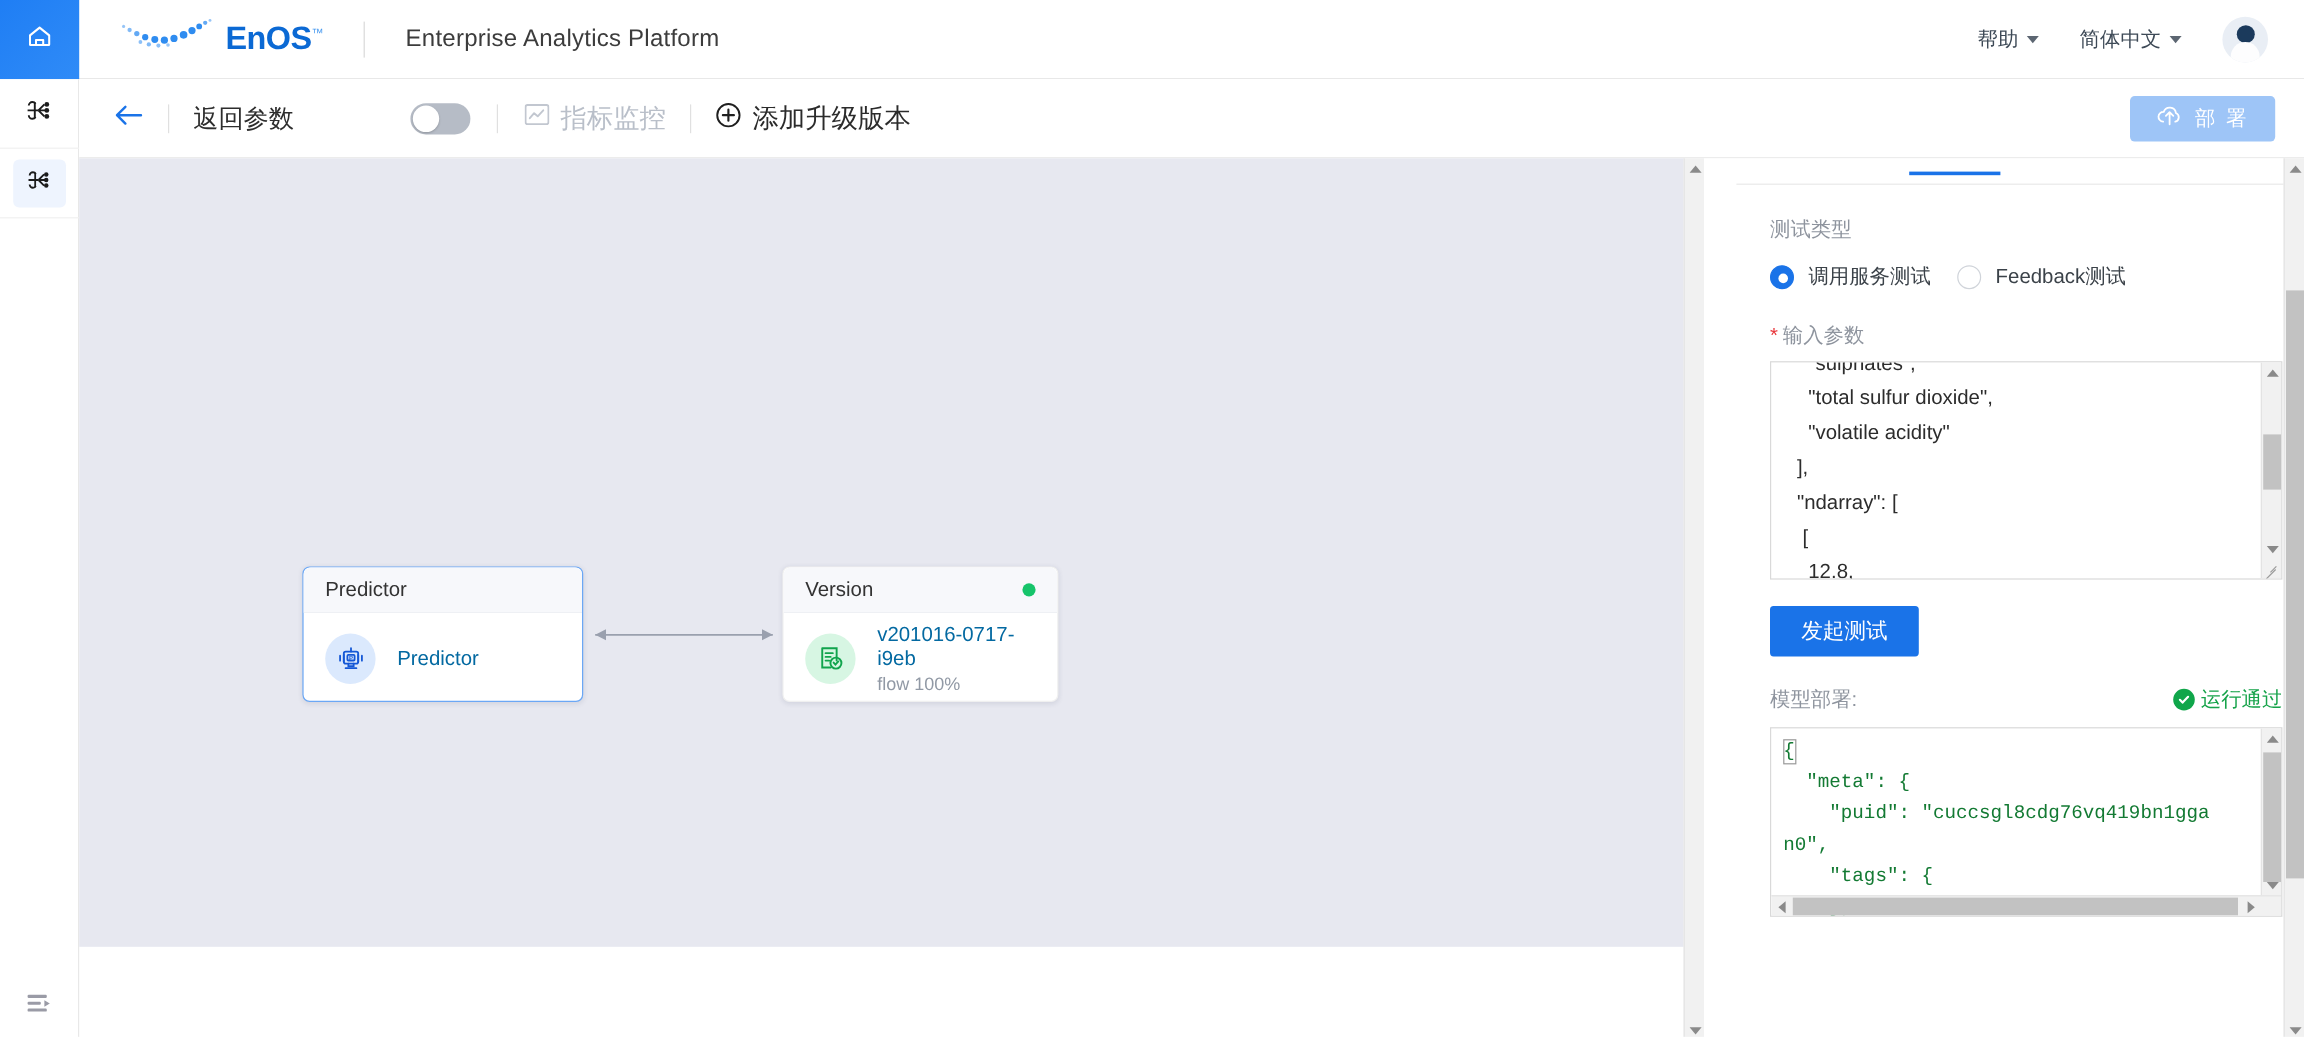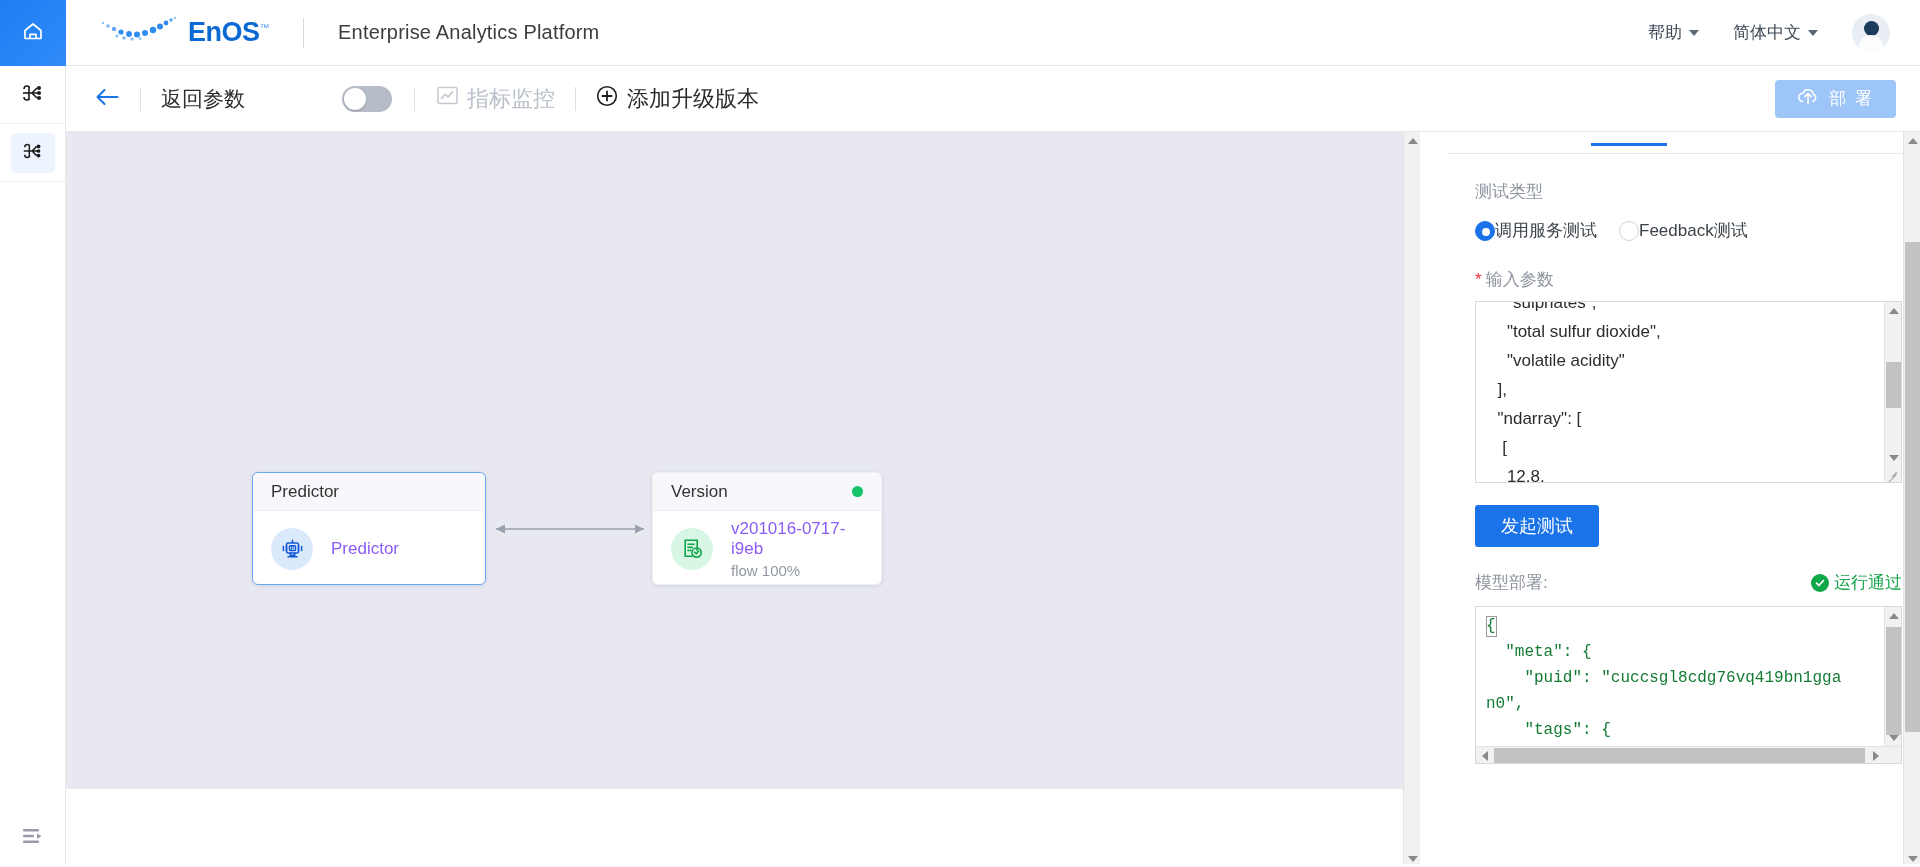--- a/index.html
+++ b/index.html
@@ -139,21 +139,21 @@
     display: flex; align-items: center; padding: 0 18px;
     font-size: 17px; color: #333;
   }
   .node-body { display: flex; align-items: center; padding: 0 18px; height: 75px; gap: 18px;}
   .node-icon {
     width: 42px; height: 42px; border-radius: 50%;
     display: flex; align-items: center; justify-content: center; flex: 0 0 42px;
   }
   .node-icon.blue { background: #dbe9fd; }
   .node-icon.green { background: #d7f6e3; }
-  .node-label { font-size: 17px; color: #8b5cf6; }
+  .node-label { font-size: 17px; color: #0369a1; }
   .node-sub { font-size: 15px; color: #9199a5; margin-top: 3px; }
   .status-dot {
     width: 11px; height: 11px; border-radius: 50%; background: #16c46a;
     margin-left: auto;
   }
 
   #node-predictor {
     left: 186px; top: 340px; width: 234px; height: 113px;
     border: 1.5px solid #6ba7f5;
   }
@@ -193,21 +193,21 @@
   }
   .tab.active { color: #222; }
   .tab.active::after {
     content: ""; position: absolute; left: -4px; right: -4px; bottom: -1px;
     height: 3px; background: #1a73e8;
   }
 
   .field-label { font-size: 17px; color: #8e949e; padding: 0 28px; margin-top: 26px; }
   .req-star { color: #e8363b; margin-right: 4px; }
   .radio-row { display: flex; align-items: center; gap: 22px; padding: 0 28px; margin-top: 16px; }
-  .radio { display: flex; align-items: center; gap: 0; cursor: pointer; }
+  .radio { display: flex; align-items: center; gap: 12px; cursor: pointer; }
   .radio .dot {
     width: 20px; height: 20px; border-radius: 50%;
     border: 1px solid #d0d4da; background: #fff; position: relative;
   }
   .radio.checked .dot { border-color: #1a73e8; background: #1a73e8; }
   .radio.checked .dot::after {
     content:""; position:absolute; left:6px; top:6px; width:8px; height:8px;
     border-radius:50%; background:#fff;
   }
   .radio .rl { font-size: 17px; color: #3b4249; }

